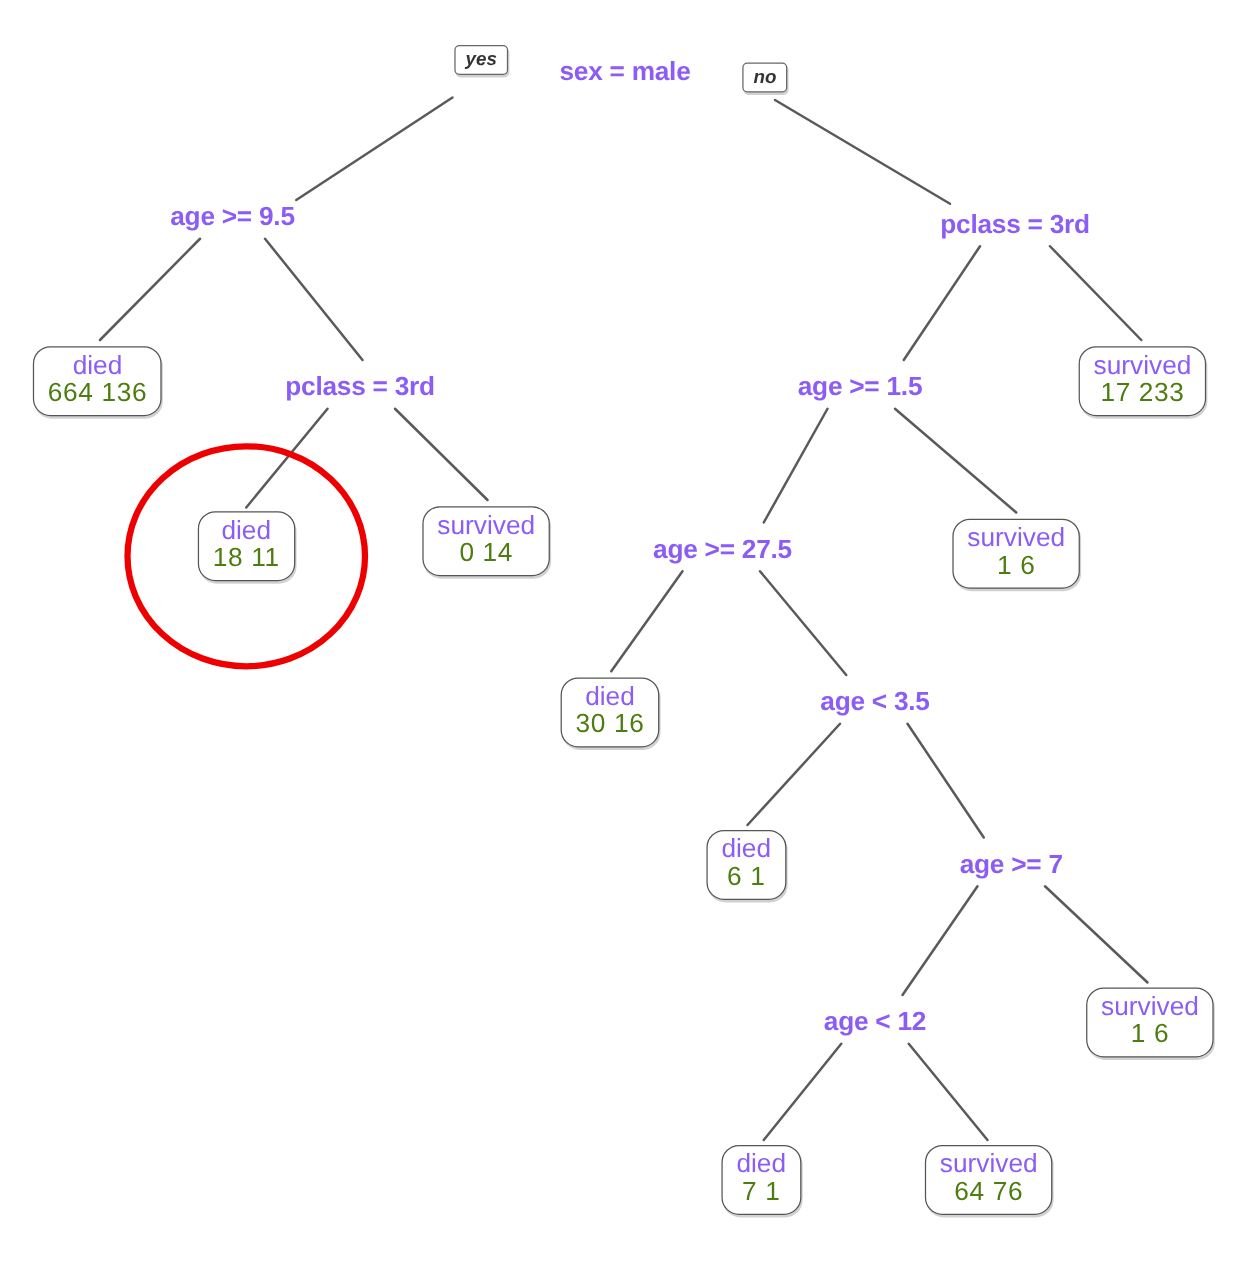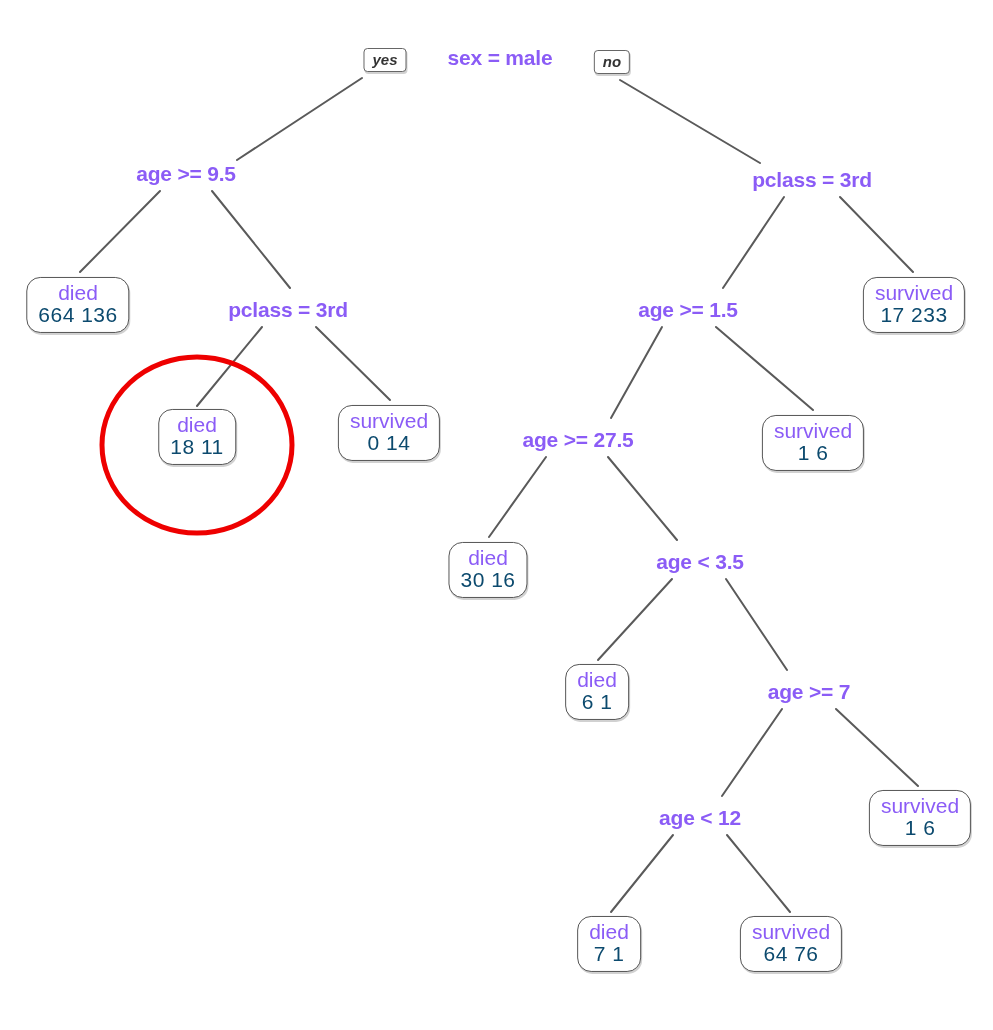--- a/index.html
+++ b/index.html
@@ -46,21 +46,21 @@
     white-space: nowrap;
     box-shadow: 1px 2px 0 rgba(0,0,0,0.18);
   }
   .leaf-label {
     font-size: 21px;
     color: #8b5cf6;
     line-height: 1.04;
   }
   .leaf-counts {
     font-size: 21px;
-    color: #0c4a6e;
+    color: #4d7c0f;
     line-height: 1.06;
     letter-spacing: 0.5px;
   }
   
   .branch-tag {
     position: absolute;
     transform: translate(-50%, -50%);
     box-sizing: border-box;
     border: 1.4px solid #666666;
     border-radius: 4px;
@@ -145,17 +145,17 @@
         <div class="leaf-counts">1  6</div>
       </div>
       <div class="leaf-node" style="left: 609px; top: 944px;">
         <div class="leaf-label">died</div>
         <div class="leaf-counts">7  1</div>
       </div>
       <div class="leaf-node" style="left: 791px; top: 944px;">
         <div class="leaf-label">survived</div>
         <div class="leaf-counts">64  76</div>
       </div>
-      <div class="branch-tag" style="left: 385px; top: 60px;">yes</div>
+      <div class="branch-tag" style="left: 385px; top: 48px;">yes</div>
       <div class="branch-tag" style="left: 612px; top: 62px;">no</div>
     </div>
 
 </div>
 
 </body></html>

